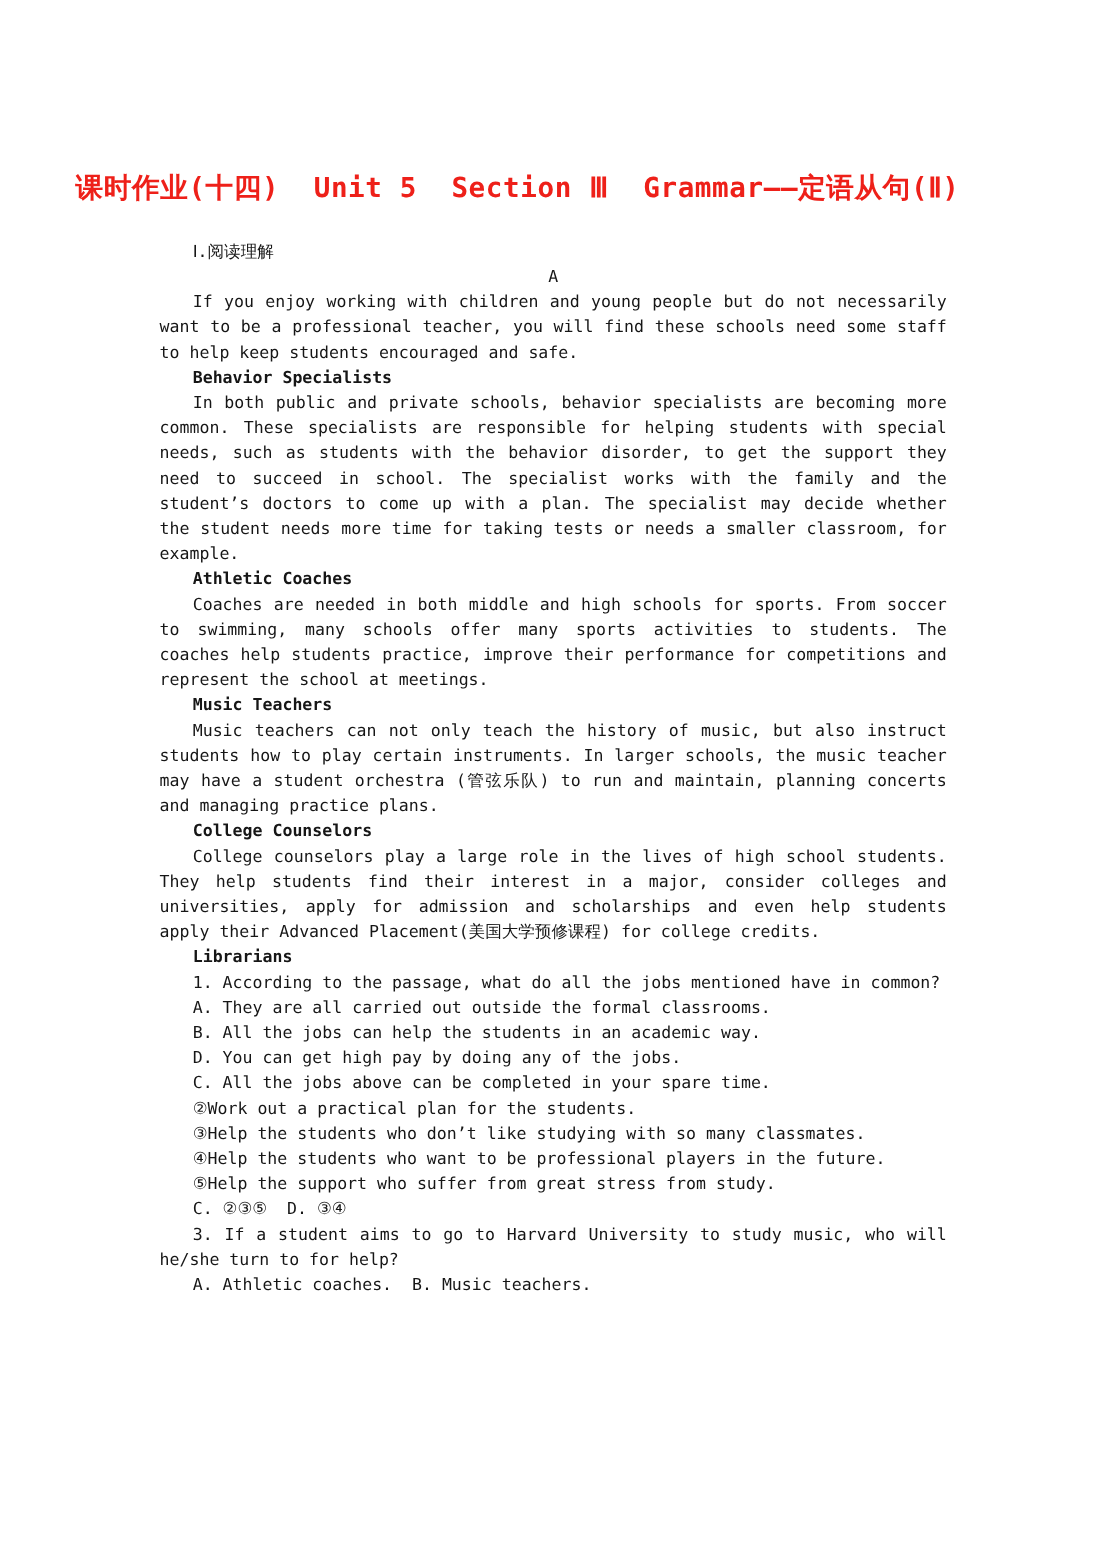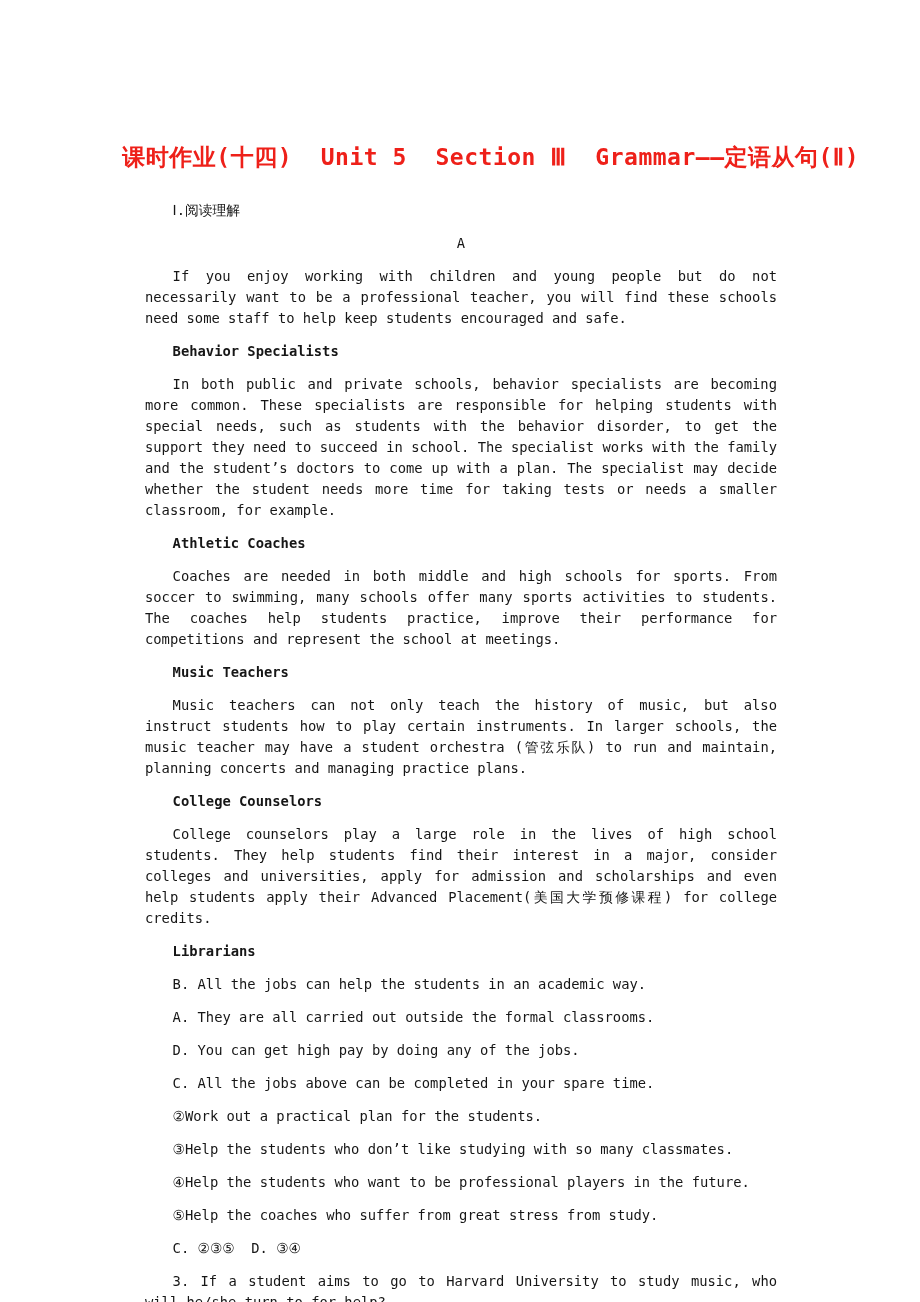--- a/index.html
+++ b/index.html
@@ -15,26 +15,26 @@
     overflow: hidden;
   }
   .page {
     padding: 141px 131px 0 133px;
   }
   .title {
     margin: 0 -70px 27px -70px;
     font-size: 23px;
     line-height: 32px;
     font-weight: bold;
-    text-align: right;
+    text-align: left;
     white-space: pre;
     letter-spacing: 0.5px;
   }
   p {
-    margin: 12px;
+    margin: 0;
     font-size: 13.8px;
     line-height: 21px;
   }
   .ind {
     text-indent: 2em;
   }
   .center {
     text-align: center;
   }
   .para {
@@ -67,27 +67,28 @@
   <p class="para">Coaches are needed in both middle and high schools for sports. From soccer to swimming, many schools offer many sports activities to students. The coaches help students practice, improve their performance for competitions and represent the school at meetings.</p>
 
   <p class="ind bold">Music Teachers</p>
   <p class="para">Music teachers can not only teach the history of music, but also instruct students how to play certain instruments. In larger schools, the music teacher may have a student orchestra (管弦乐队) to run and maintain, planning concerts and managing practice plans.</p>
 
   <p class="ind bold">College Counselors</p>
   <p class="para">College counselors play a large role in the lives of high school students. They help students find their interest in a major, consider colleges and universities, apply for admission and scholarships and even help students apply their Advanced Placement(美国大学预修课程) for college credits.</p>
 
   <p class="ind bold">Librarians</p>
 
+  <p class="para">1. According to the passage, what do all the jobs mentioned have in common?</p>
+  <p class="ind pre">A. They are all carried out outside the formal classrooms.</p>
   <p class="ind pre">B. All the jobs can help the students in an academic way.</p>
-  <p class="ind pre">A. They are all carried out outside the formal classrooms.</p>
   <p class="ind pre">D. You can get high pay by doing any of the jobs.</p>
   <p class="ind pre">C. All the jobs above can be completed in your spare time.</p>
 
   <p class="ind pre">②Work out a practical plan for the students.</p>
   <p class="ind pre">③Help the students who don’t like studying with so many classmates.</p>
   <p class="ind pre">④Help the students who want to be professional players in the future.</p>
-  <p class="ind pre">⑤Help the coaches who suffer from great stress from study.</p>
+  <p class="ind pre">⑤Help the support who suffer from great stress from study.</p>
   <p class="ind pre">C. ②③⑤  D. ③④</p>
 
   <p class="para">3. If a student aims to go to Harvard University to study music, who will he/she turn to for help?</p>
   <p class="ind pre">A. Athletic coaches.  B. Music teachers.</p>
 
 </div>
 
 </body></html>

